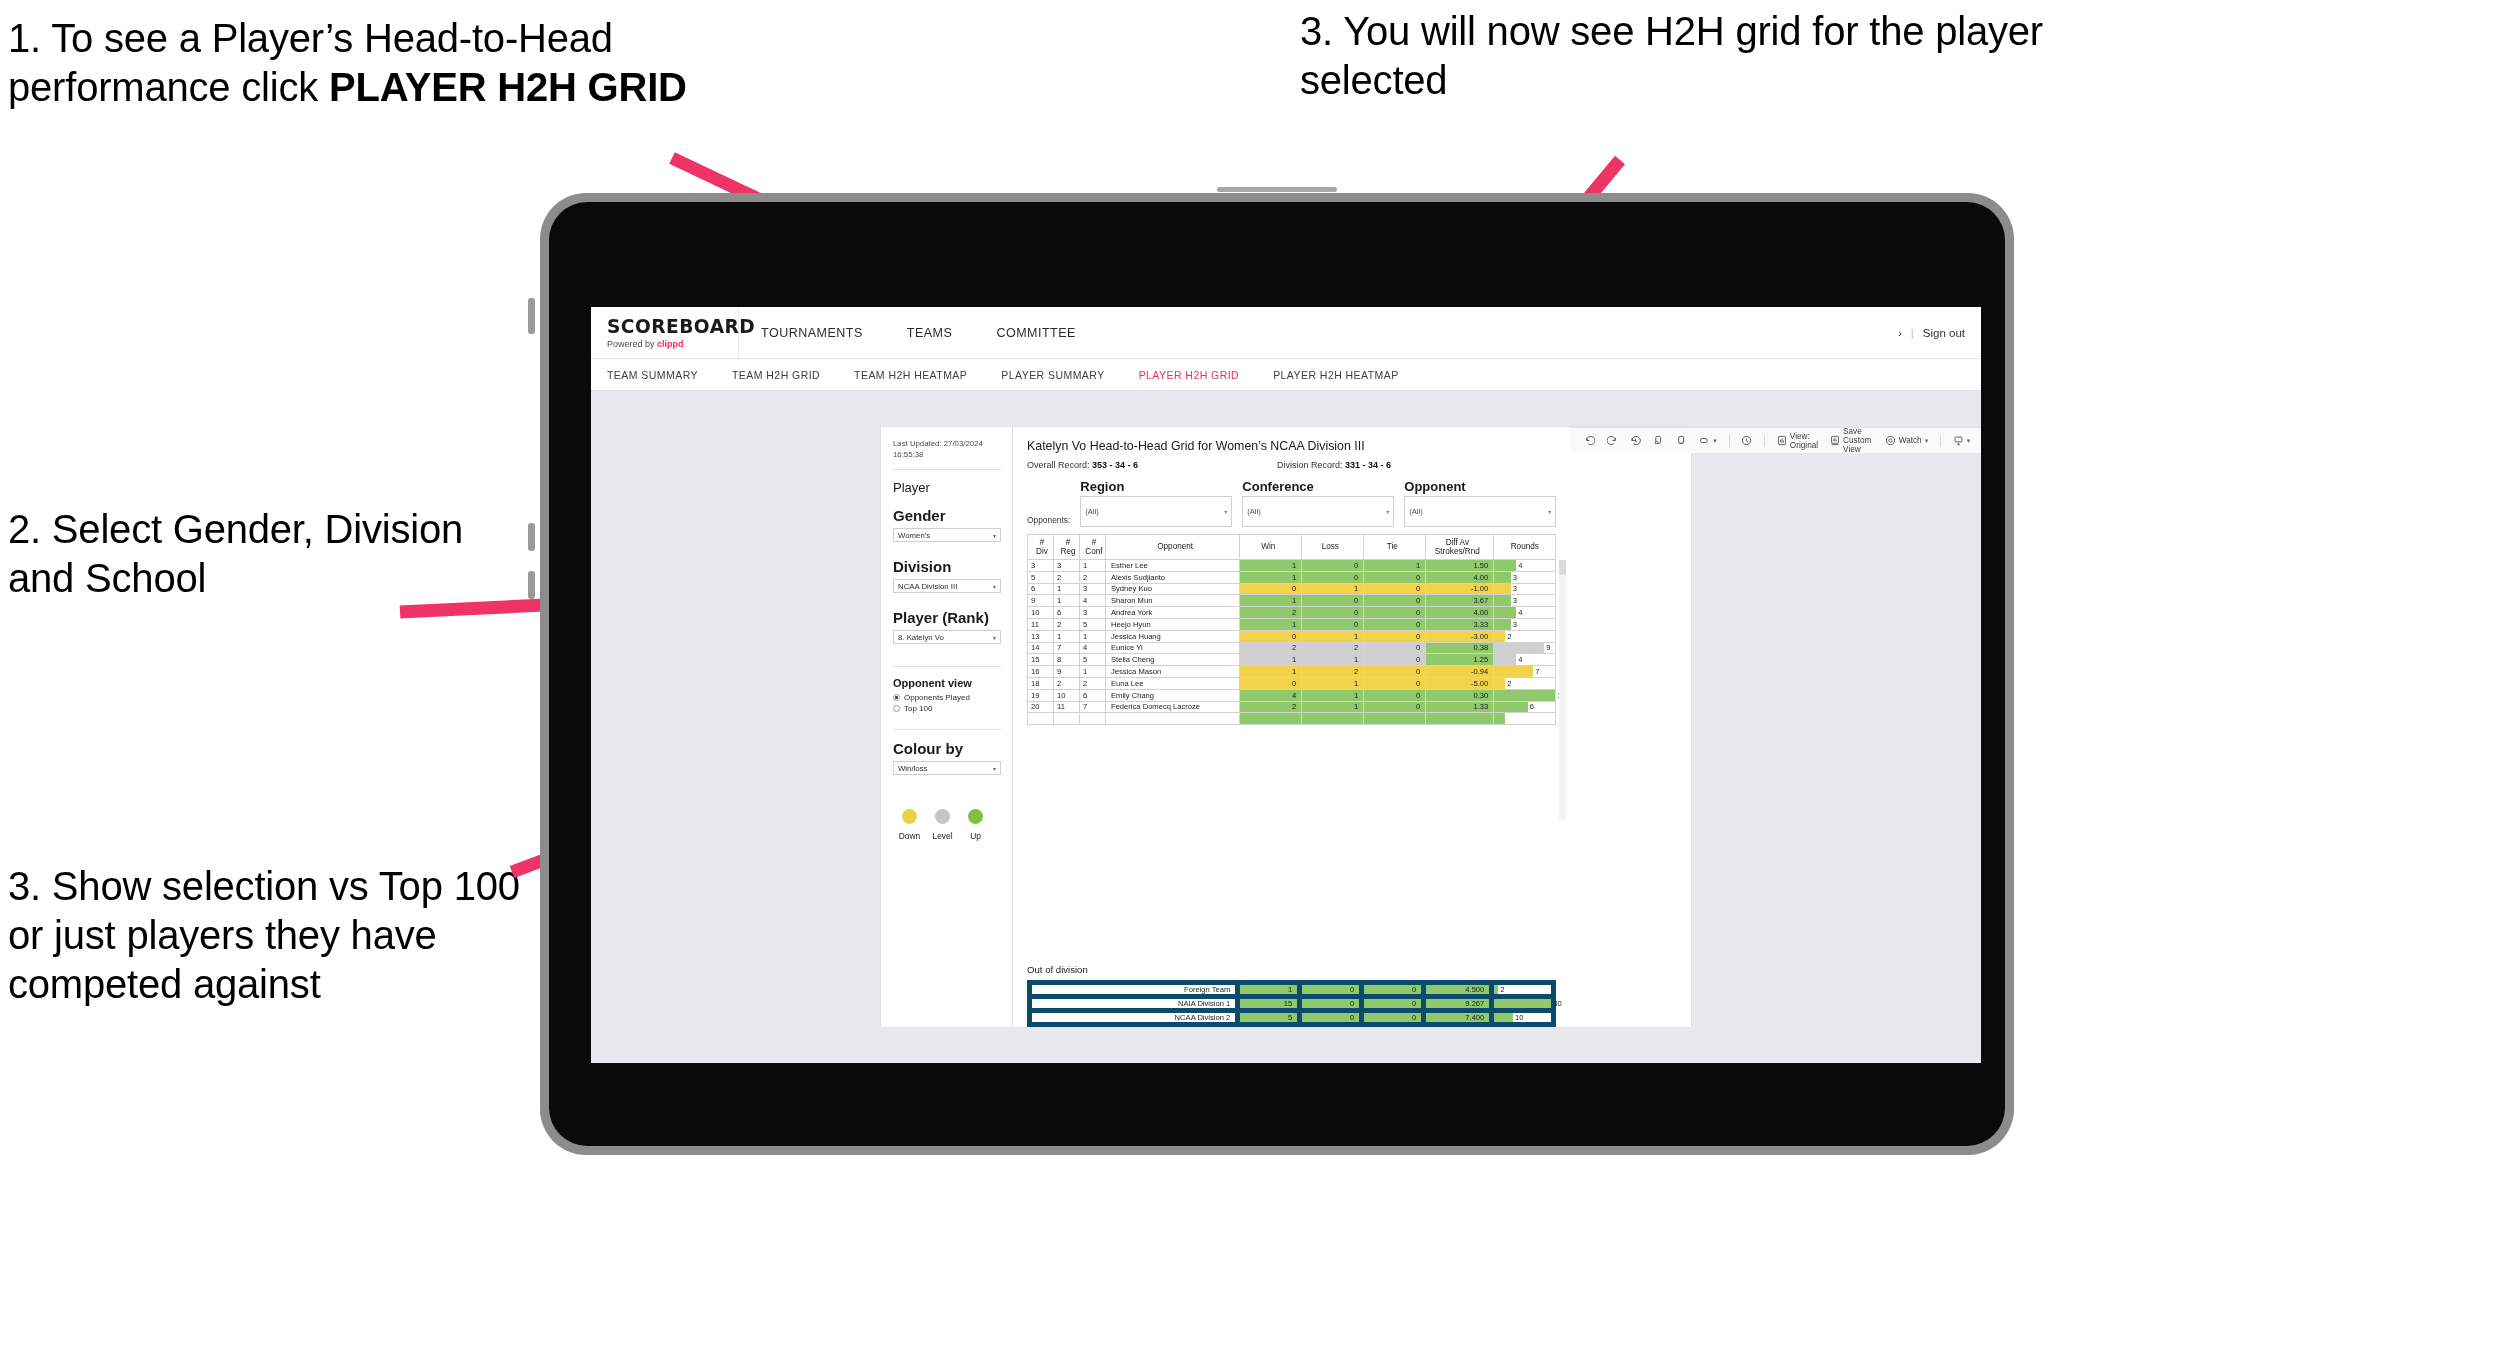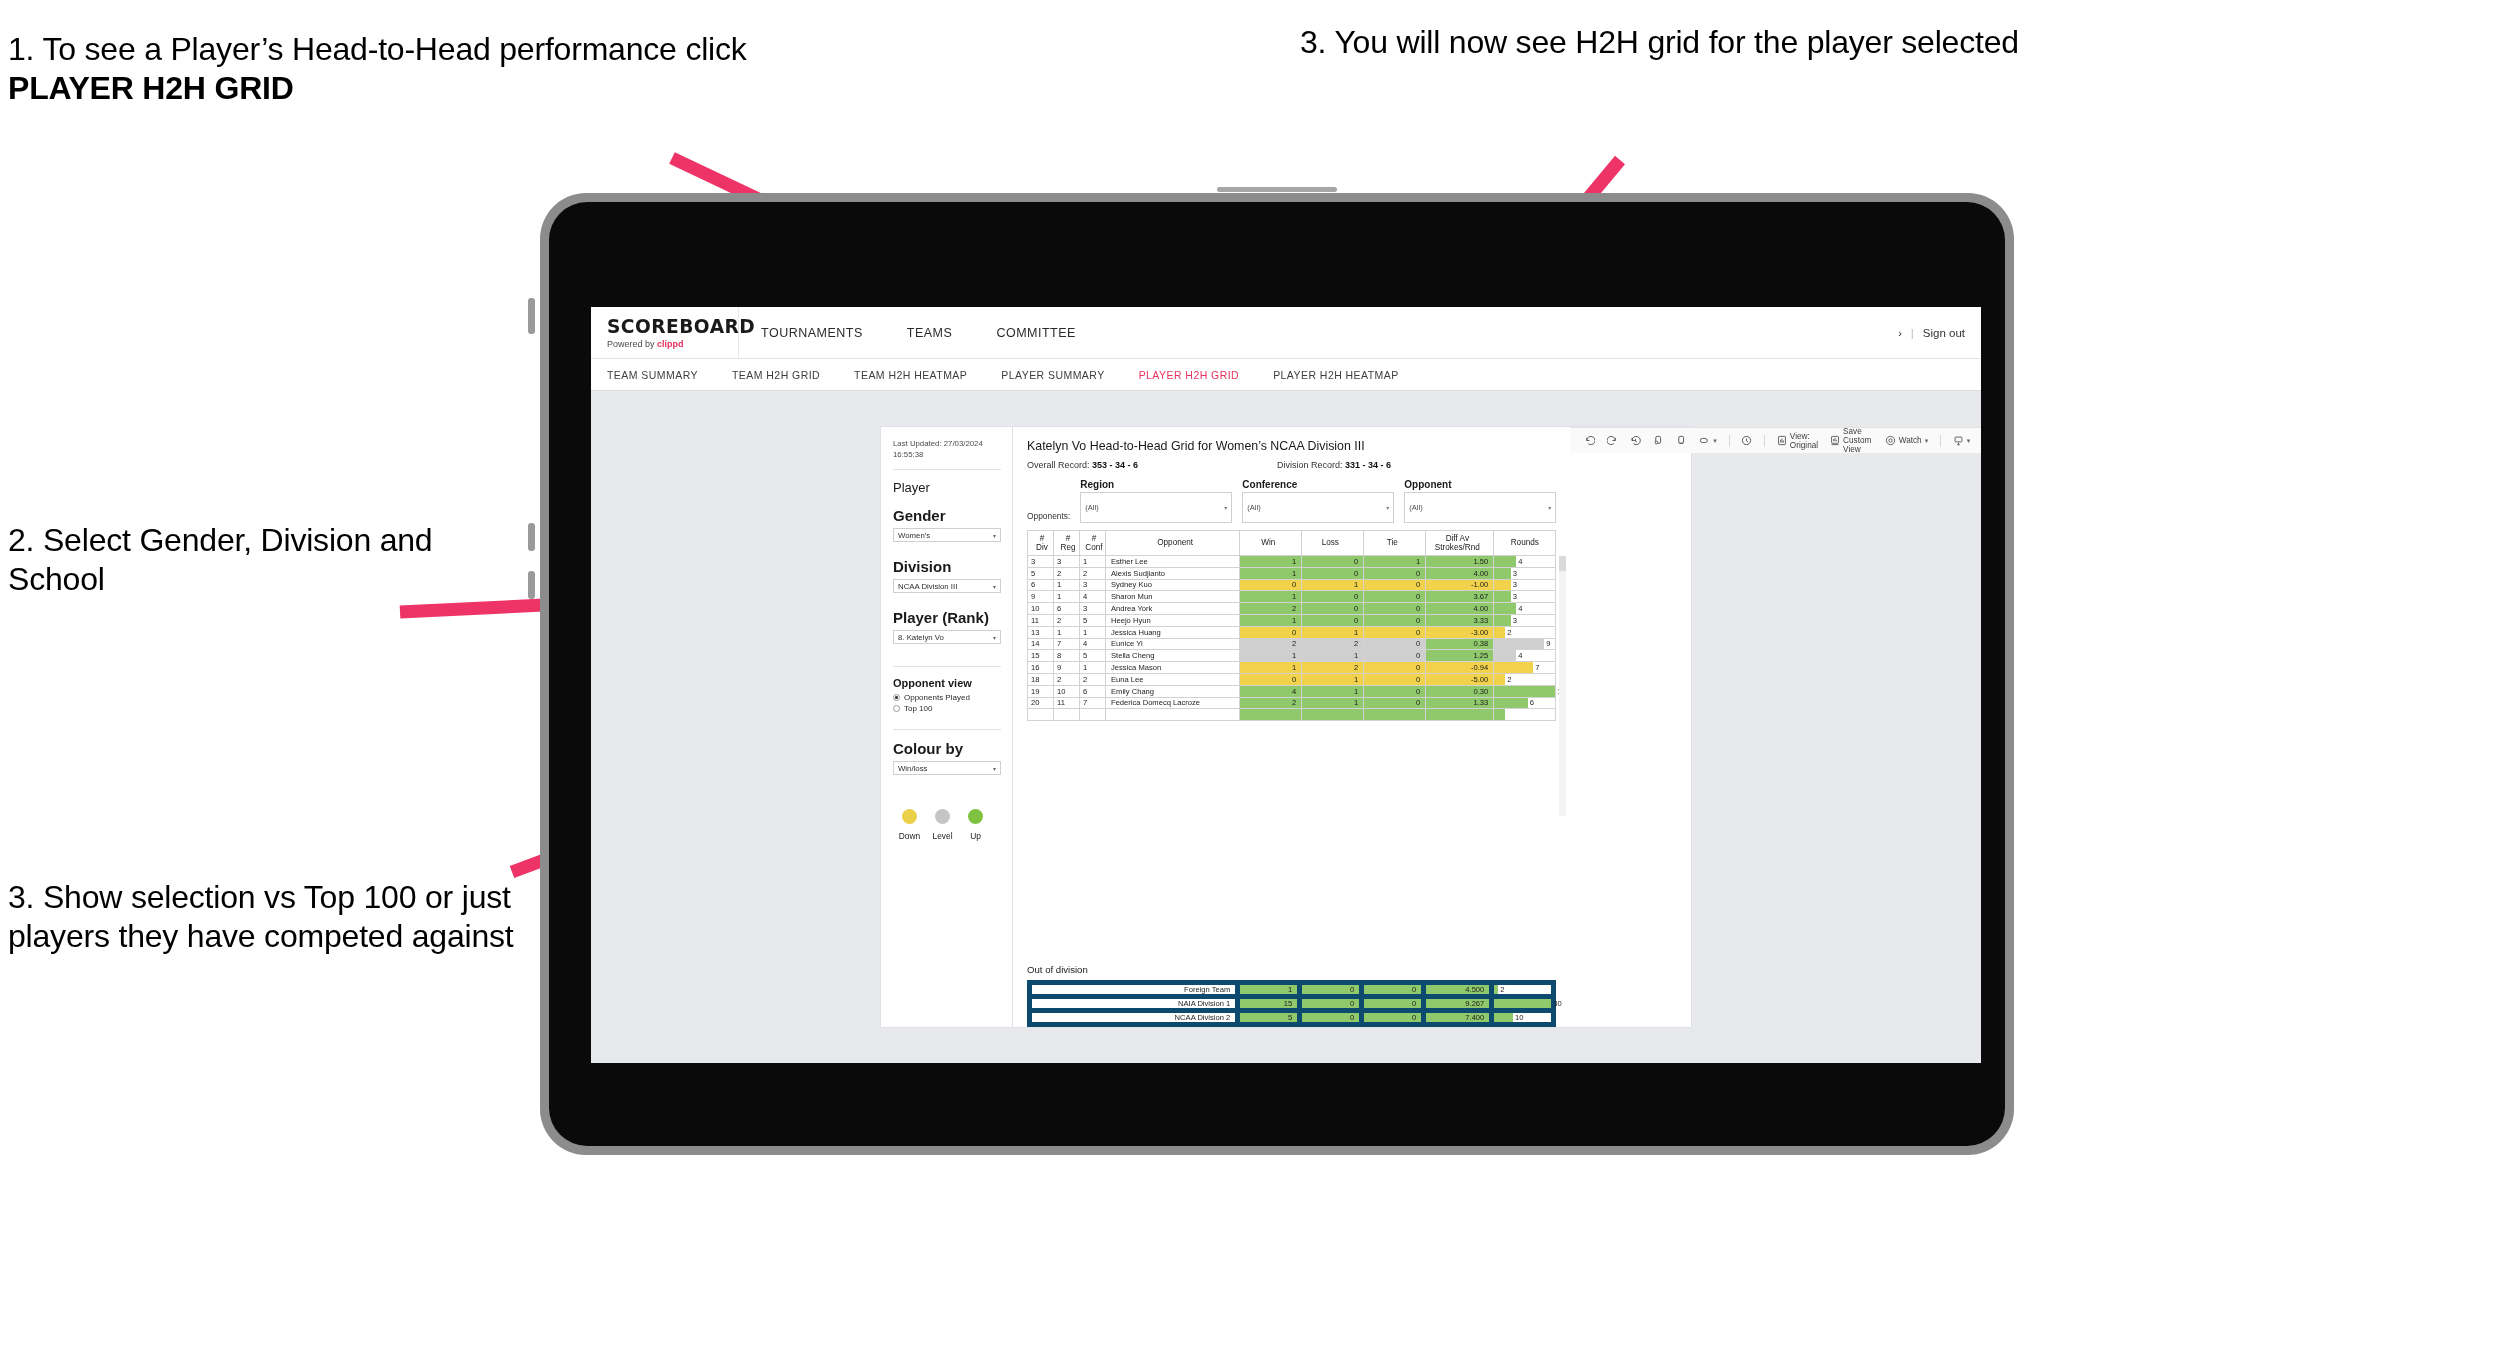--- a/index.html
+++ b/index.html
@@ -10,24 +10,23 @@
     font-family: "Liberation Sans", sans-serif;
     position: relative;
     overflow: hidden;
   }
 
   
   .annot {
     position: absolute;
     color: #000;
     font-family: "Liberation Sans", sans-serif;
-    font-size: 32px;
+    font-size: 40px;
     line-height: 1.23;
     letter-spacing: -0.2px;
-    margin-top: 16px;
   }
   .annot b { font-weight: 700; }
   #annot-1 { left: 8px;  top: 14px;  width: 740px; }
   #annot-2 { left: 8px;  top: 505px; width: 520px; }
   #annot-3 { left: 8px;  top: 862px; width: 540px; }
   #annot-4 { left: 1300px; top: 7px; width: 790px; }
 
   
   .arrow-svg { position:absolute; left:0; top:0; width:2512px; height:1352px; pointer-events:none; }
 
@@ -153,21 +152,21 @@
   
   #mainpanel { flex:1; padding: 12px 14px 0 14px; min-width:0; display:flex; flex-direction:column; }
   #viz-title { font-size:12.4px; color:#1a1a1a; margin-bottom:7px; }
   #records { display:flex; font-size:9px; color:#333; margin-bottom:9px; }
   #records .rec-l { width:250px; }
   #records b { font-weight:700; color:#111; }
 
   #filters { display:flex; align-items:flex-end; gap:10px; margin-bottom:7px; }
   #filters .opp-lbl { font-size:8.4px; color:#333; padding-bottom:2px; }
   .fil { width:152px; }
-  .fil-lbl { font-size:10px; font-weight:700; color:#1a1a1a; margin-bottom:2px; }
+  .fil-lbl { font-size:13px; font-weight:700; color:#1a1a1a; margin-bottom:2px; }
   .fil-box {
     border:1px solid #d0d0d0; background:#fff; height:31px;
     display:flex; align-items:center; padding:0 4px; font-size:7.5px; color:#4a4a4a;
   }
   .fil-box .car { margin-left:auto; font-size:6px; color:#7a7a7a; }
 
   
   #tablewrap { position:relative; flex:1; min-height:0; }
   table.grid { border-collapse:collapse; width:100%; table-layout:fixed; font-size:7.6px; color:#1c1c1c; }
   table.grid th, table.grid td { border:1px solid #d2d2d2; padding:0; height:11.8px; }

